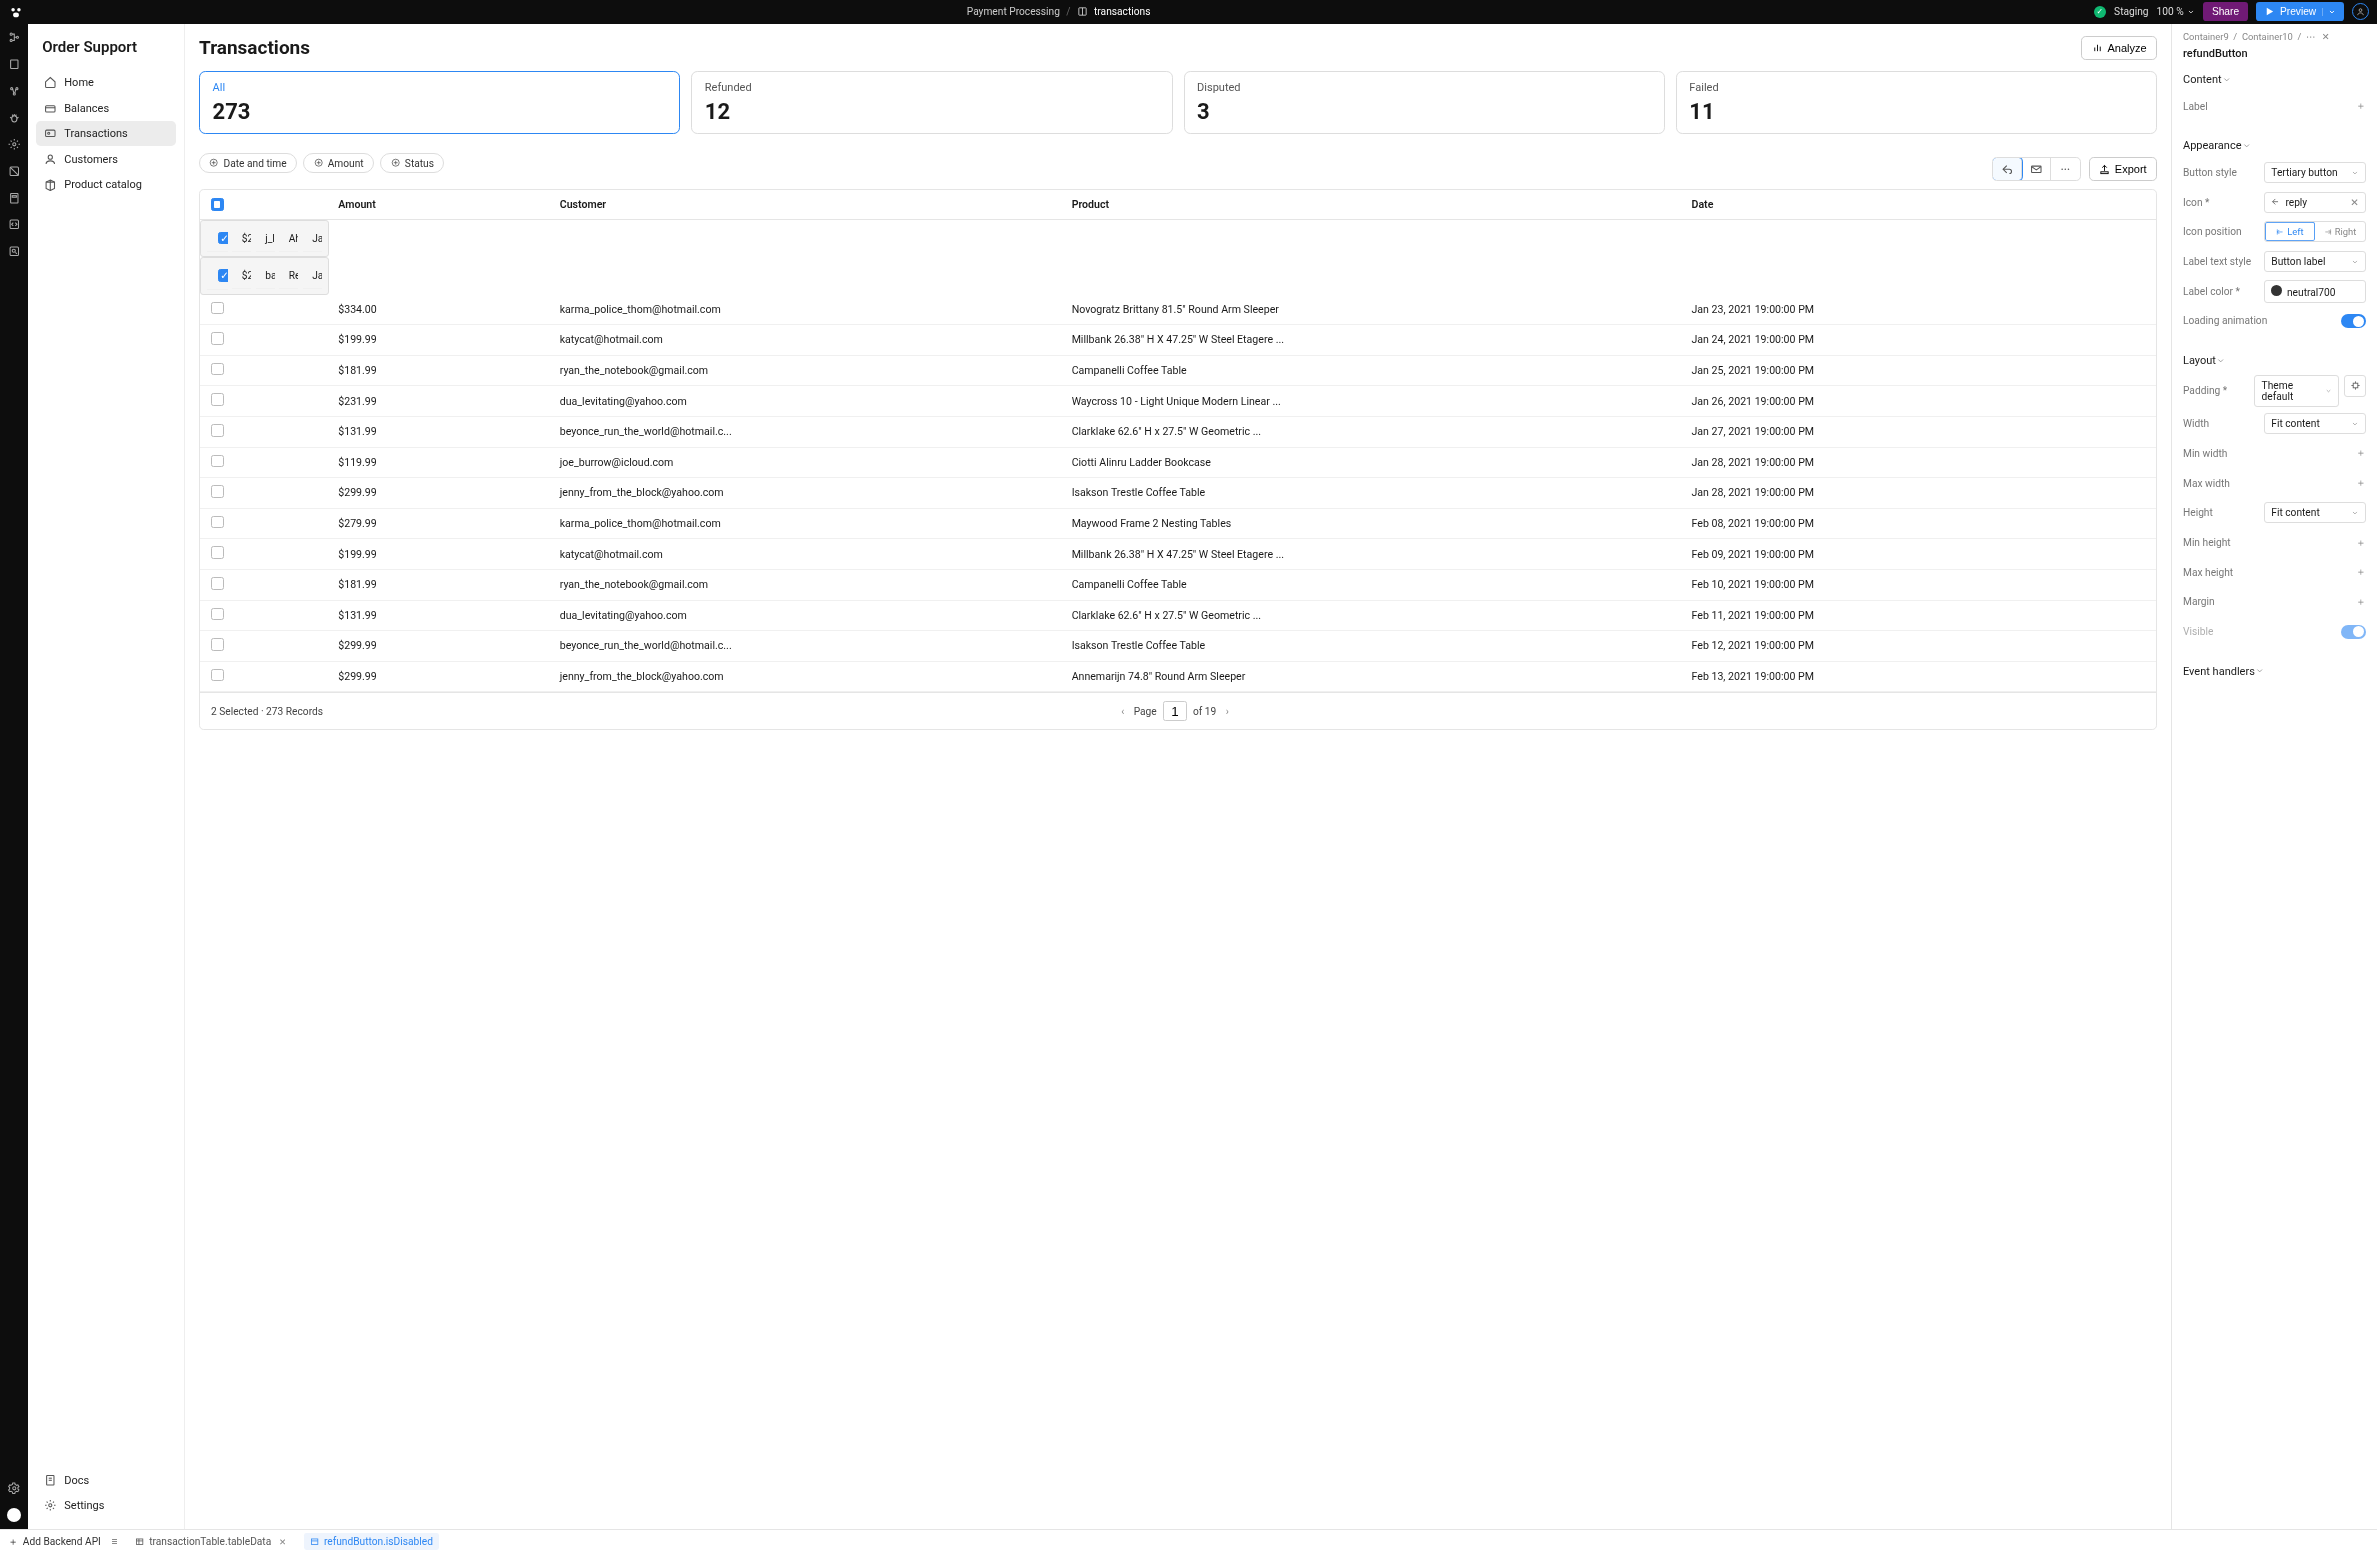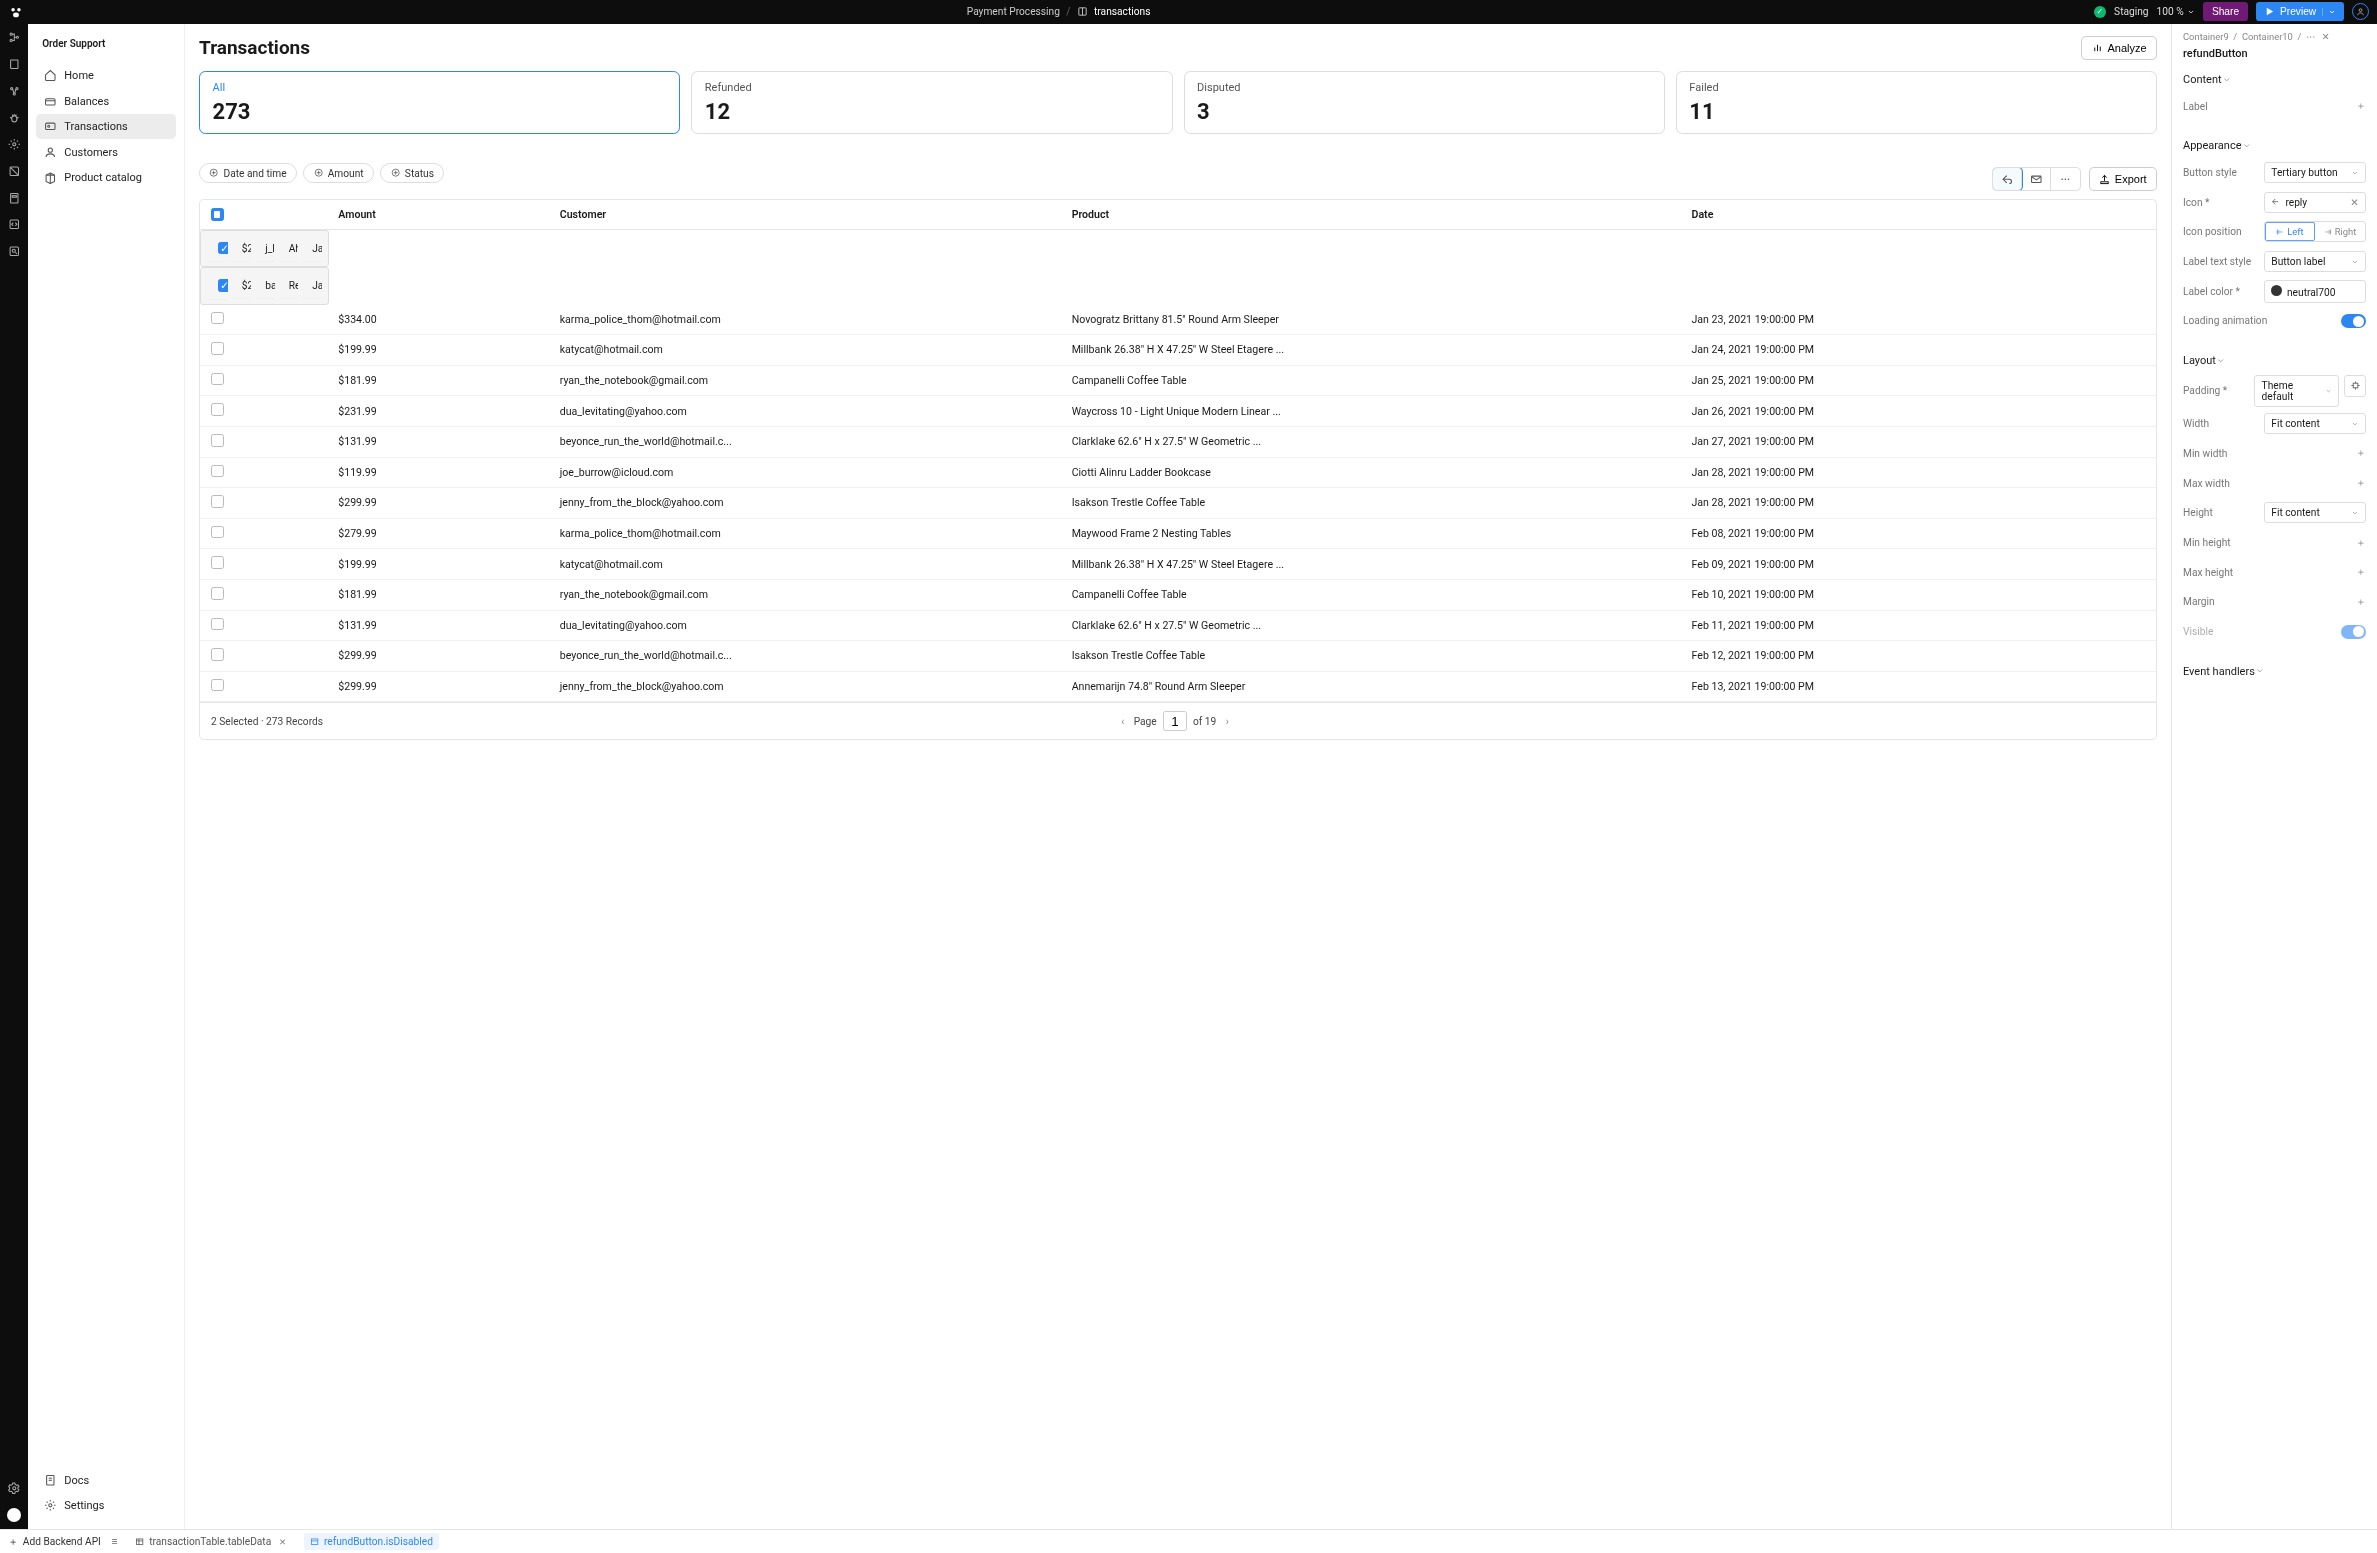--- a/index.html
+++ b/index.html
@@ -24,33 +24,33 @@
   .shell { display: flex; height: calc(100vh - 23.6px - 23.6px); }
   
   
   .iconrail { width: 28px; background: #0d0d0d; display:flex; flex-direction:column; align-items:center; padding-top:6.3px; gap:11px; }
   .iconrail .ritem { width:15.7px; height:15.7px; color:#aaa; display:flex;align-items:center;justify-content:center; cursor:pointer;}
   .iconrail .spacer { flex:1; }
   .iconrail .chat { width:14px;height:14px;background:#fff;border-radius:50%; margin-bottom:7.9px;}
   
   
   .sidebar { width: 157px; background:#fff; border-right:0.8px solid #eee; padding: 11px 7.9px; display:flex; flex-direction:column; }
-  .sidebar h1 { font-size:10px; font-weight:600; padding:3.1px 6.3px 14px; }
+  .sidebar h1 { font-size:15px; font-weight:600; padding:3.1px 6.3px 14px; }
   .nav-item { display:flex; align-items:center; gap:7.9px; padding:6.3px 7.9px; border-radius:4.7px; color:#222; cursor:pointer; font-size:11px;}
   .nav-item.active { background:#ececec; }
   .nav-item svg { color:#555; flex-shrink:0;}
   .sidebar .bottom { margin-top:auto; }
   
   
   .main { flex:1; background:#fff; overflow:auto; padding: 12.6px 14px; }
   .page-head { display:flex; align-items:center; justify-content:space-between; margin-bottom:11px;}
   .page-head h2 { font-size:19px; font-weight:700; }
   .btn-outline { border:0.8px solid #ccc; background:#fff; padding:4.7px 9.4px; border-radius:4.7px; font-size:11px; display:flex; align-items:center; gap:4.7px; cursor:pointer;}
   
-  .stat-row { display:flex; gap:11px; margin-bottom:21px; }
+  .stat-row { display:flex; gap:11px; margin-bottom:11px; }
   .stat-card { flex:1; border:0.8px solid #ddd; border-radius:6.3px; padding:9.4px 12.6px; cursor:pointer;}
   .stat-card.active { border:1.6px solid #2d87f3; }
   .stat-card .label { font-size:11px; color:#555; margin-bottom:4.7px;}
   .stat-card.active .label { color:#2d87f3; }
   .stat-card .val { font-size:22px; font-weight:700; }
   
   .filter-row { display:flex; align-items:center; gap:6.3px; margin-bottom:7.9px; position:relative;}
   .chip { border:0.8px solid #ddd; border-radius:12.6px; padding:3.1px 9.4px; font-size:10.2px; display:flex;align-items:center;gap:4.7px;cursor:pointer; color:#333;}
   .chip svg { color:#555; }
   .filter-row .right-actions { margin-left:auto; display:flex; gap:7.9px; align-items:center; position:relative;margin-top:12px;}

